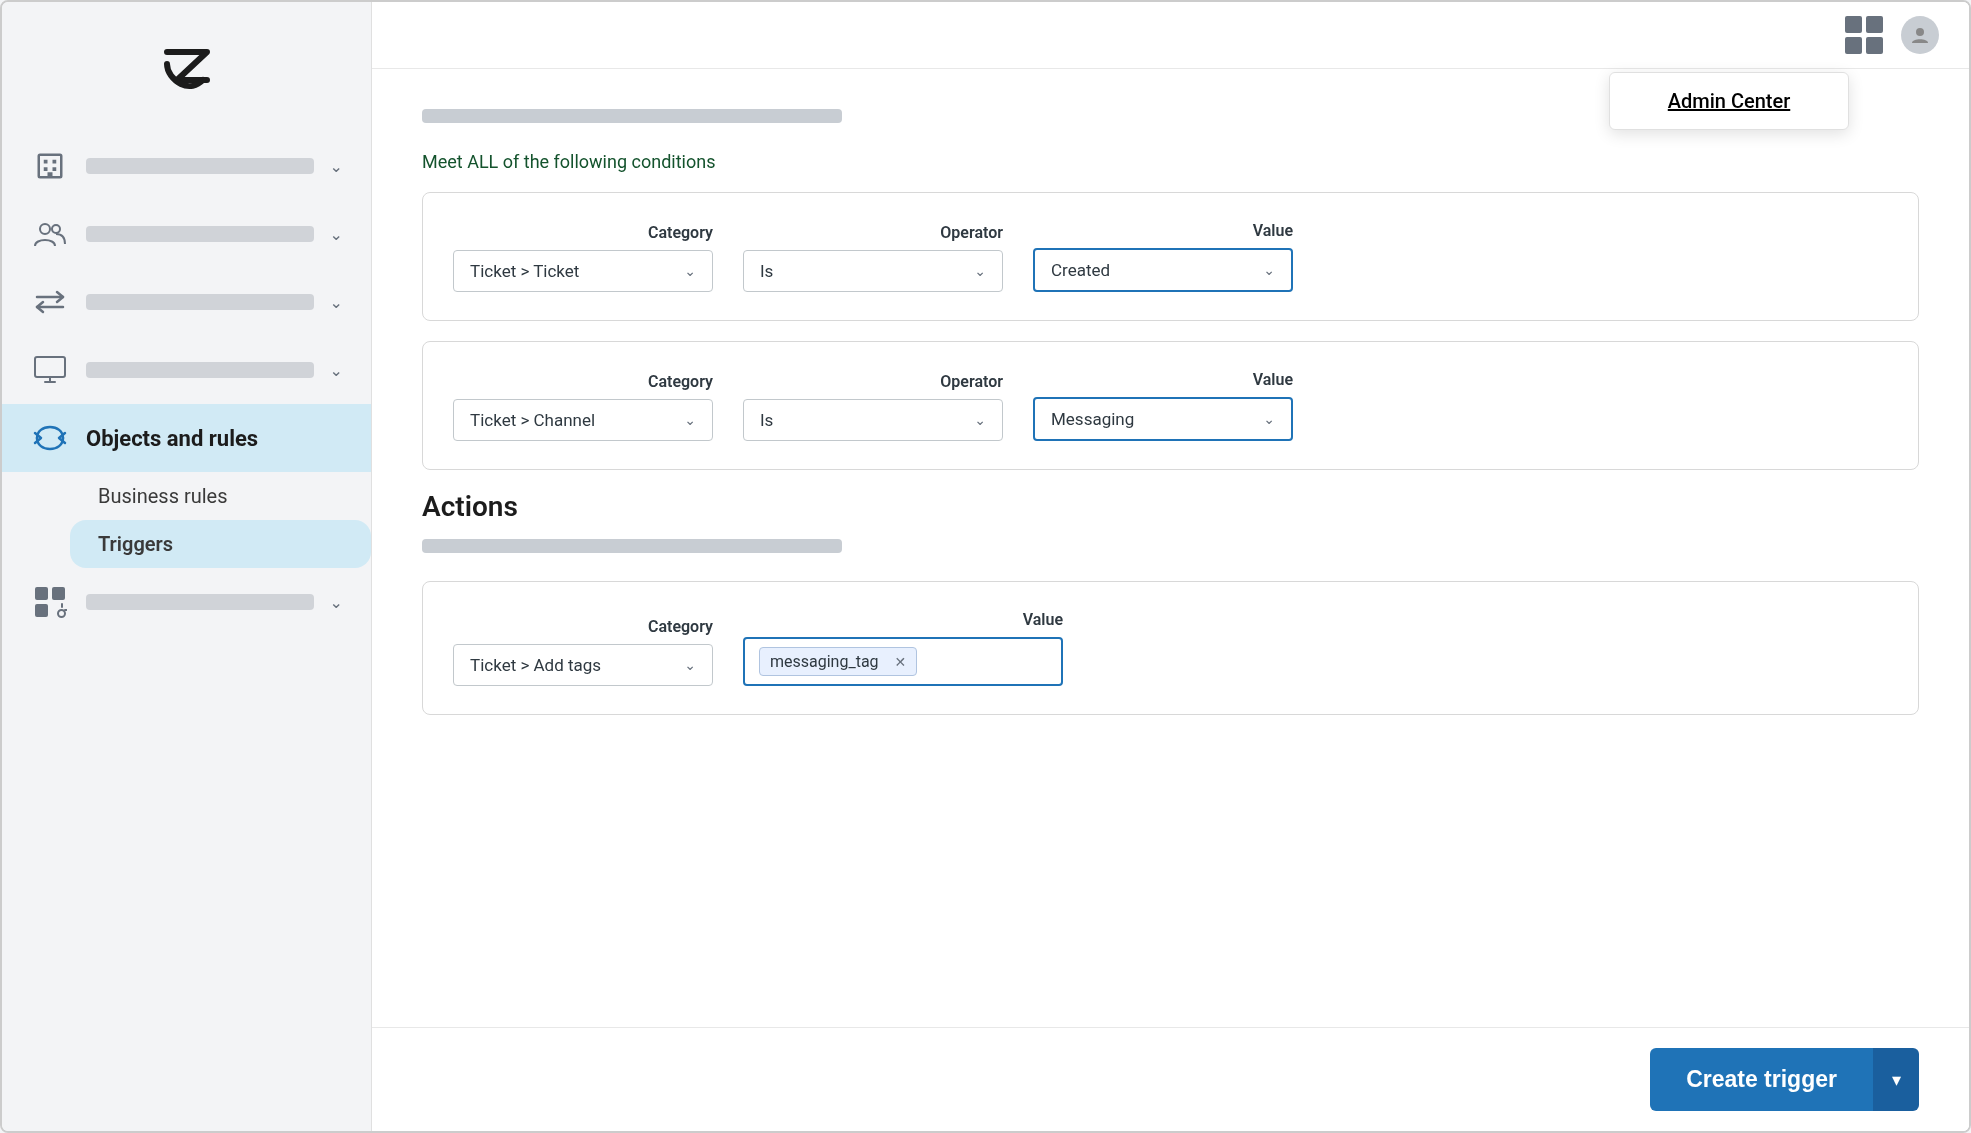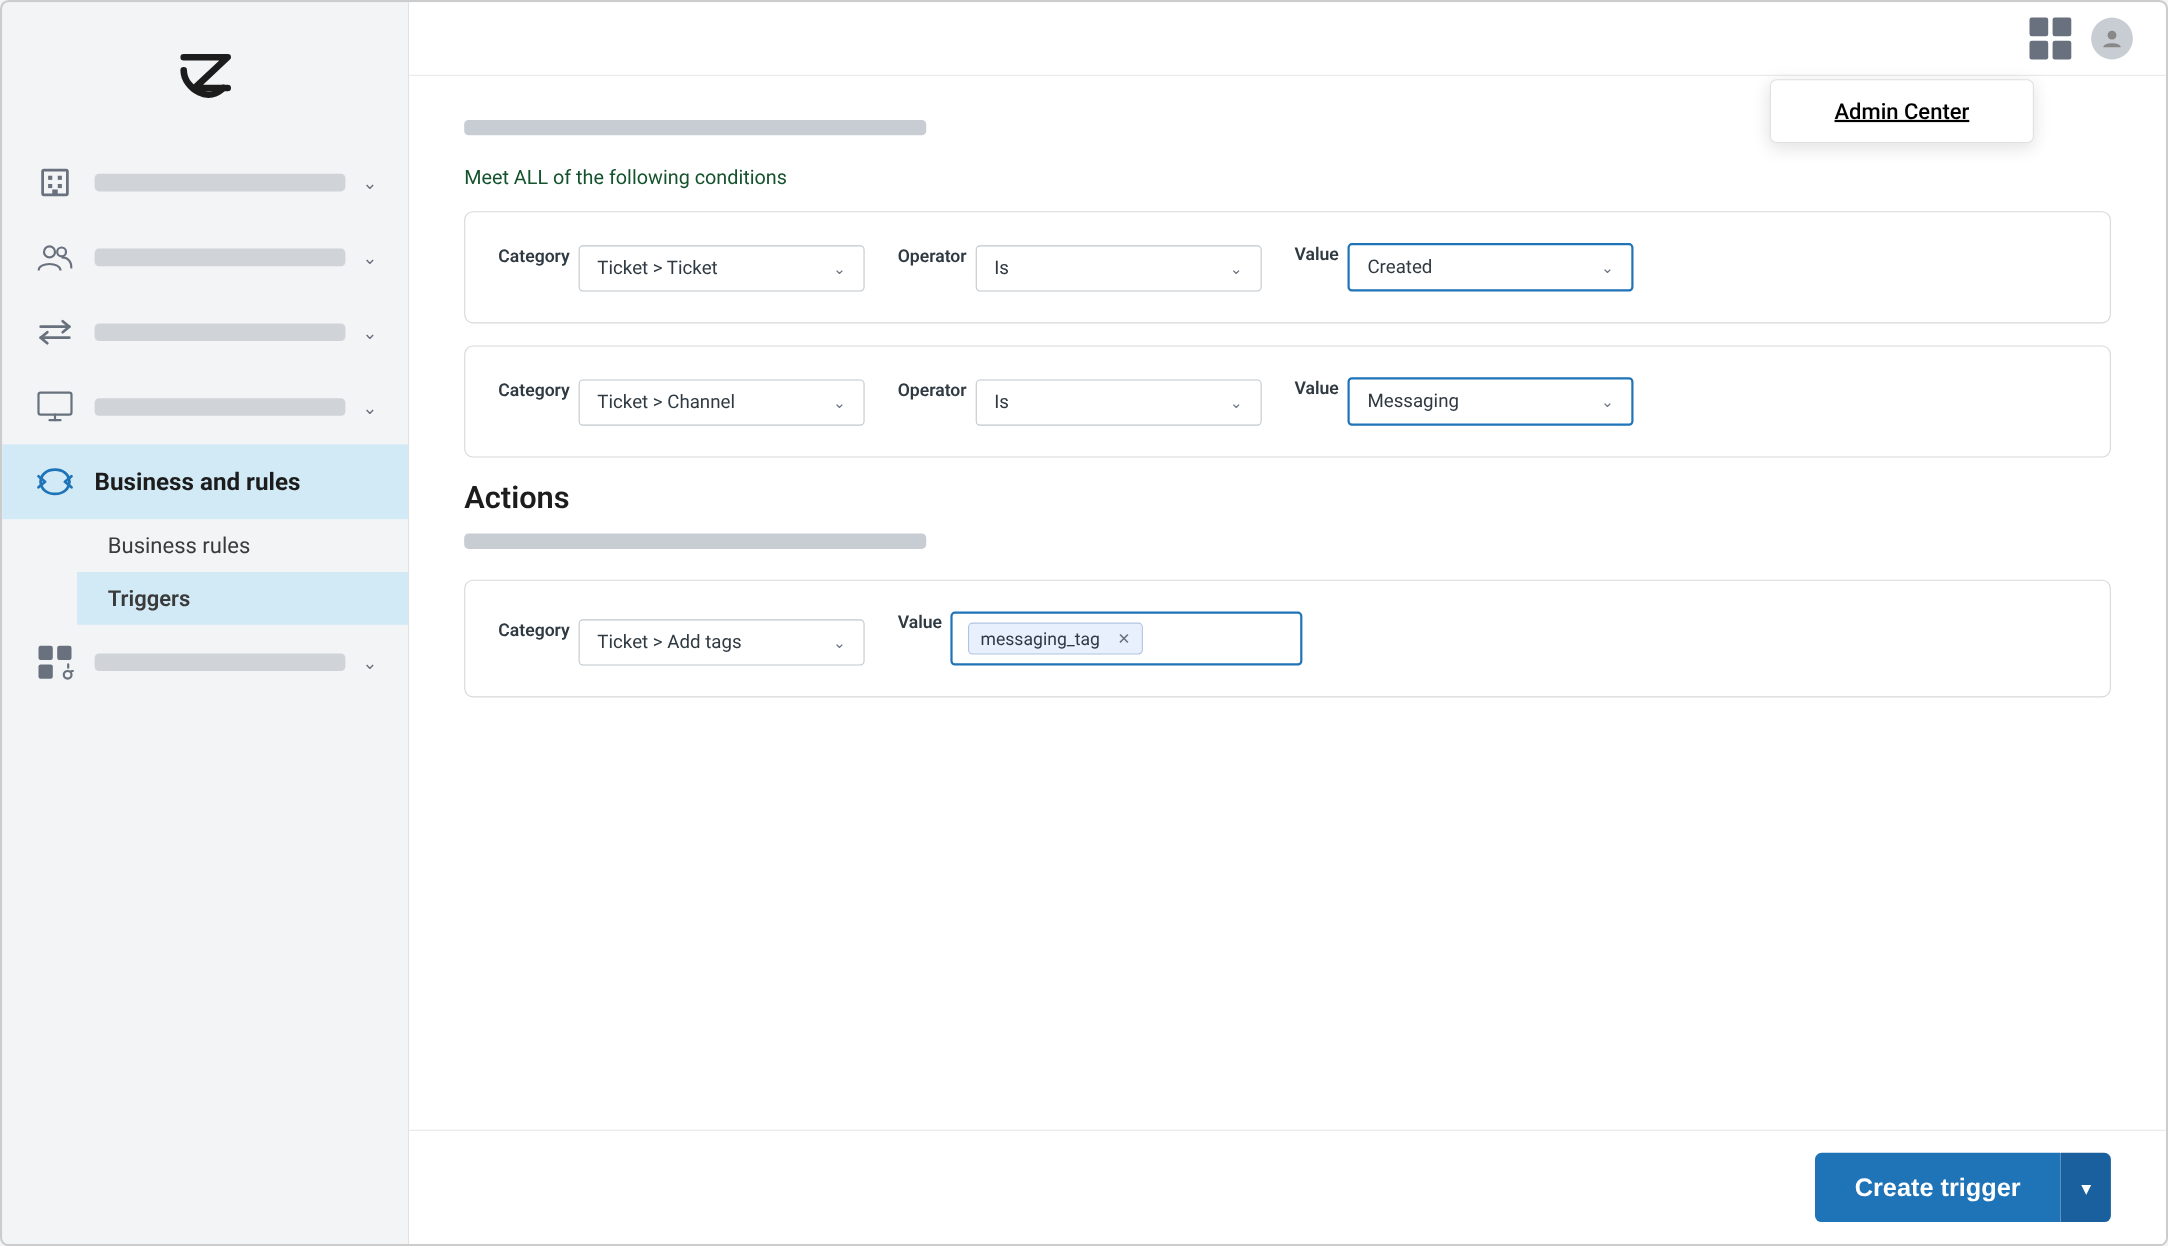--- a/index.html
+++ b/index.html
@@ -87,21 +87,21 @@
     }
     .sub-nav-item {
       padding: 12px 28px;
       font-size: 20px;
       color: #3a3a3a;
       cursor: pointer;
     }
     .sub-nav-item.active {
       background: #d1eaf5;
       font-weight: 600;
-      border-radius: 0;
+      border-radius: 16px;
     }
 
     
     .main {
       flex: 1;
       display: flex;
       flex-direction: column;
       background: #ffffff;
       position: relative;
       overflow: hidden;
@@ -201,22 +201,23 @@
       margin-bottom: 20px;
       background: #fff;
     }
     .condition-row {
       display: flex;
       gap: 30px;
       align-items: flex-end;
     }
     .field-group {
       display: flex;
-      flex-direction: row;
+      flex-direction: column;
       gap: 8px;
+      align-items: flex-end;
     }
     .field-label {
       font-size: 16px;
       font-weight: 600;
       color: #2f3941;
     }
     .select-field {
       display: flex;
       align-items: center;
       border: 1px solid #c2c8cc;
@@ -374,21 +375,21 @@
 
     <div class="nav-item active">
       <div class="nav-icon active-icon">
         <svg width="34" height="30" viewBox="0 0 34 30" fill="none">
           <path d="M4 15 C4 8 10 4 17 4 C24 4 30 8 30 15" stroke="#1f73b7" stroke-width="2.5" stroke-linecap="round" fill="none"></path>
           <path d="M4 15 C4 22 10 26 17 26 C24 26 30 22 30 15" stroke="#1f73b7" stroke-width="2.5" stroke-linecap="round" fill="none"></path>
           <path d="M2 10 L8 15 L2 20" stroke="#1f73b7" stroke-width="2.5" stroke-linecap="round" stroke-linejoin="round"></path>
           <path d="M32 10 L26 15 L32 20" stroke="#1f73b7" stroke-width="2.5" stroke-linecap="round" stroke-linejoin="round"></path>
         </svg>
       </div>
-      <span class="nav-label-text">Business and rules</span>
+      <span class="nav-label-text">Objects and rules</span>
     </div>
 
     <div class="sub-nav">
       <div class="sub-nav-item">
         <span>Business rules</span>
       </div>
       <div class="sub-nav-item active">
         <span>Triggers</span>
       </div>
     </div>

